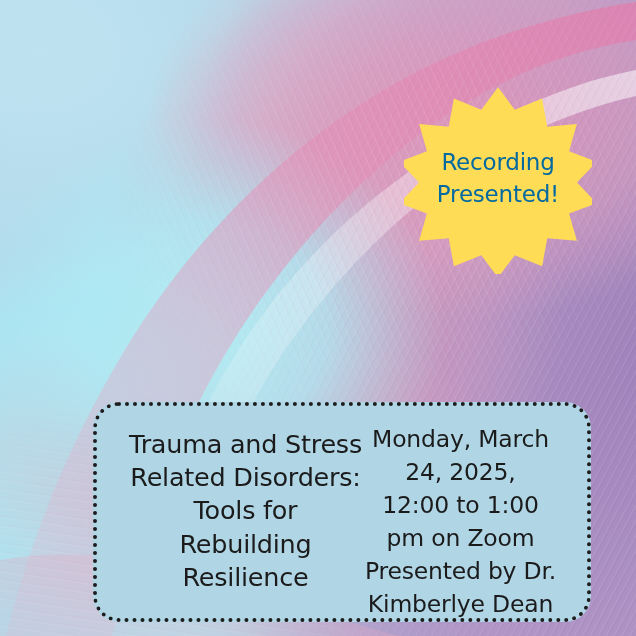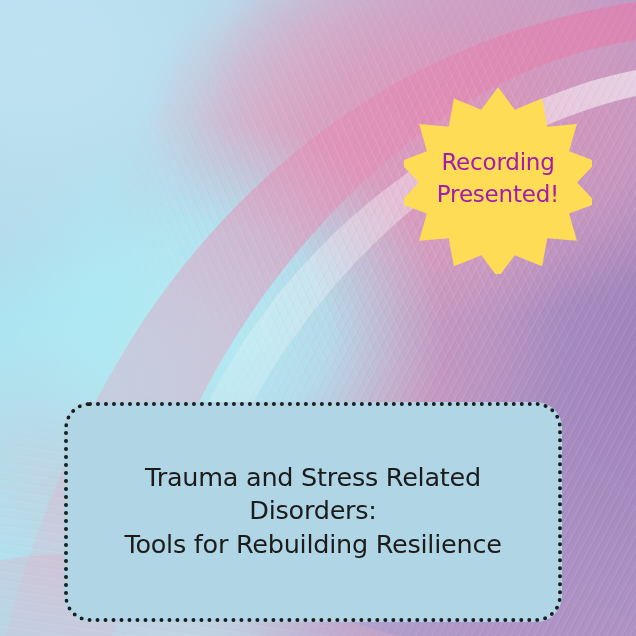--- a/index.html
+++ b/index.html
@@ -119,30 +119,30 @@
     position: absolute;
     left: 0;
     top: 0;
     width: 100%;
     height: 100%;
     display: flex;
     flex-direction: column;
     align-items: center;
     justify-content: center;
     text-align: center;
-    color: #a21caf;
+    color: #0369a1;
     font-size: 23px;
     line-height: 1.38;
     letter-spacing: -0.2px;
   }
 
   
   .card {
     position: absolute;
-    left: 64px;
+    left: 93px;
     top: 402px;
     width: 498px;
     height: 220px;
     box-sizing: border-box;
     background: #b0d6e6;
     border: 4px dotted #1d1d1d;
     border-radius: 26px;
     display: flex;
     align-items: center;
     justify-content: center;
@@ -241,15 +241,18 @@
     </svg>
     <div class="badge-text">
       <span>Recording</span>
       <span>Presented!</span>
     </div>
   </div>
 
   <div class="card">
     <div class="card-title">Trauma and Stress Related Disorders:
 Tools for Rebuilding Resilience</div>
+    <div class="card-details">Monday, March 24, 2025,
+12:00 to 1:00 pm on Zoom
+Presented by Dr. Kimberlye Dean</div>
   </div>
 
 </div>
 
 </body></html>

